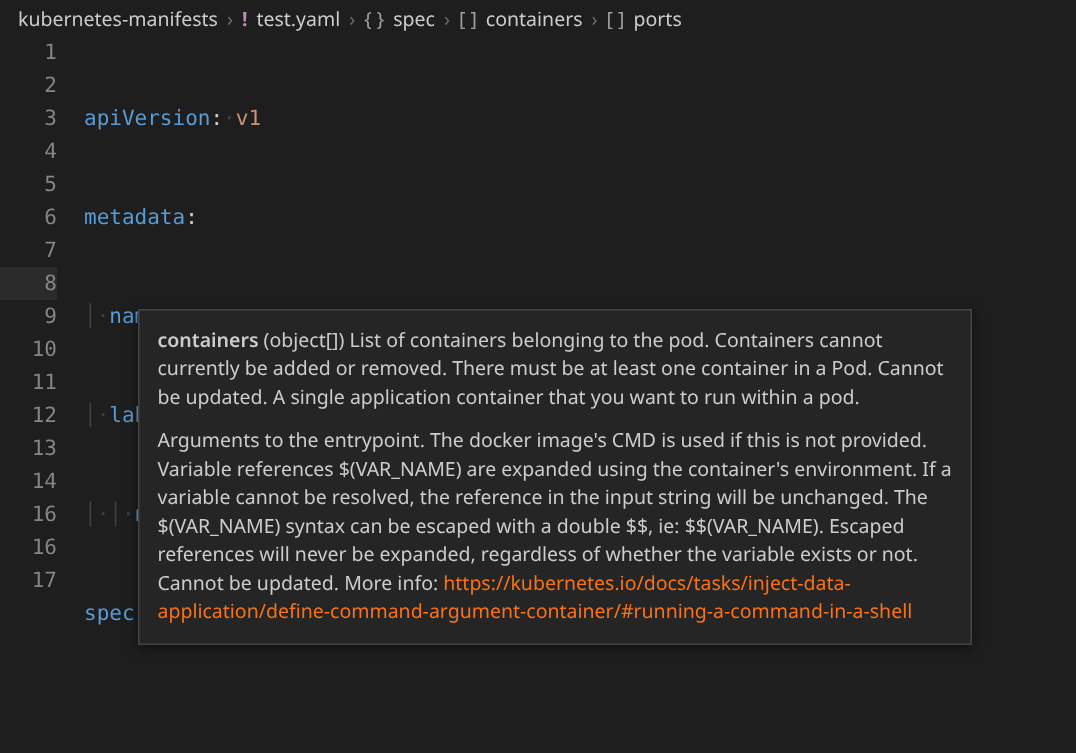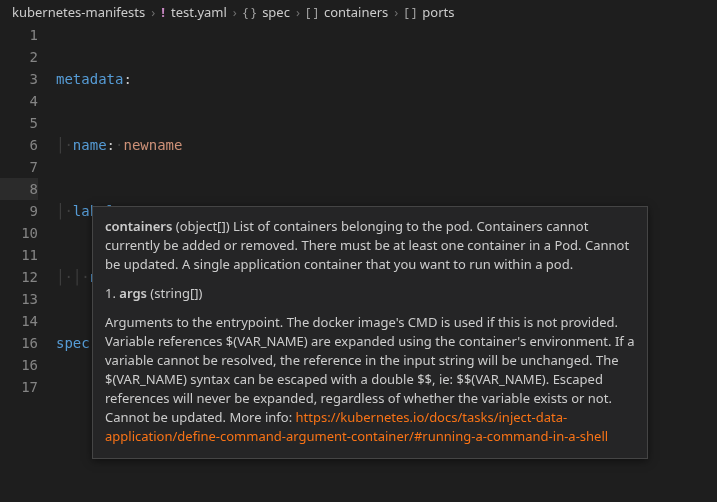--- a/index.html
+++ b/index.html
@@ -106,35 +106,35 @@
     <div class="line">10</div>
     <div class="line">11</div>
     <div class="line">12</div>
     <div class="line">13</div>
     <div class="line">14</div>
     <div class="line">16</div>
     <div class="line">16</div>
     <div class="line">17</div>
   </div>
   <div class="code">
+    <div class="line"><span class="tok-key">apiVersion</span><span class="tok-punc">:</span><span class="guide">·</span><span class="tok-str">v1</span></div>
     <div class="line"><span class="tok-key">metadata</span><span class="tok-punc">:</span></div>
     <div class="line"><span class="guide">│·</span><span class="tok-key">name</span><span class="tok-punc">:</span><span class="guide">·</span><span class="tok-str">newname</span></div>
     <div class="line"><span class="guide">│·</span><span class="tok-key">labels</span><span class="tok-punc">:</span></div>
     <div class="line"><span class="guide">│·│·</span><span class="tok-key">name</span><span class="tok-punc">:</span><span class="guide">·</span><span class="tok-str">newname</span></div>
     <div class="line"><span class="tok-key">spec</span><span class="tok-punc">:</span></div>
     
     
     
     
     
     
     
     
     
     
   </div>
 
   <div class="hover-box">
     <p><b>containers</b><span> (object[]) List of containers belonging to the pod. Containers cannot currently be added or removed. There must be at least one container in a Pod. Cannot be updated. A single application container that you want to run within a pod.</span></p>
-    <p><span>1. </span><b>args</b><span> (string[])</span></p>
     <p><span>Arguments to the entrypoint. The docker image's CMD is used if this is not provided. Variable references $(VAR_NAME) are expanded using the container's environment. If a variable cannot be resolved, the reference in the input string will be unchanged. The $(VAR_NAME) syntax can be escaped with a double $$, ie: $$(VAR_NAME). Escaped references will never be expanded, regardless of whether the variable exists or not. Cannot be updated. More info: </span><a>https://kubernetes.io/docs/tasks/inject-data-application/define-command-argument-container/#running-a-command-in-a-shell</a></p>
   </div>
 </div>
 
 </body></html>

